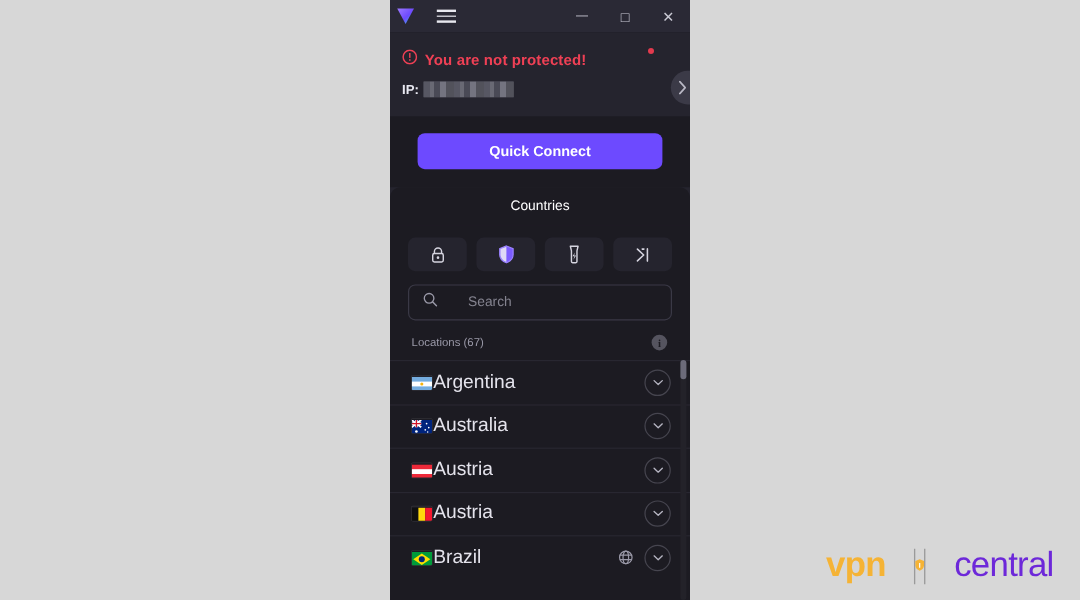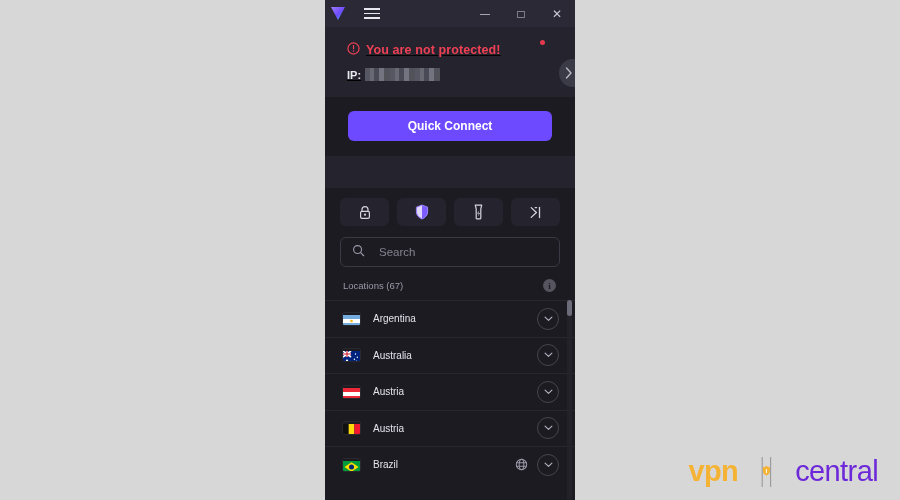--- a/index.html
+++ b/index.html
@@ -74,24 +74,23 @@
     justify-content: center;
     color: #c9c9d4;
     font-size: 12px;
     line-height: 1;
     cursor: pointer;
   }
 
   
   #status-header {
     background: #25242e;
-    padding: 14px 0 16px 22px;
+    padding: 14px 0 16px 10px;
     position: relative;
     flex: 0 0 auto;
-    text-decoration: underline;
   }
   #status-row {
     display: flex;
     align-items: center;
     gap: 6px;
   }
   #status-text {
     color: #ef4055;
     font-size: 12.5px;
     font-weight: bold;
@@ -223,21 +222,21 @@
   #search-wrap {
     padding: 11px 15px 0 15px;
     flex: 0 0 auto;
   }
   #search-box {
     height: 28px;
     border: 1px solid #3a3946;
     border-radius: 6px;
     display: flex;
     align-items: center;
-    gap: 12px;
+    gap: 23px;
     padding: 0 11px;
     background: transparent;
   }
   #search-input {
     border: none;
     outline: none;
     background: transparent;
     color: #c8c7d4;
     font-size: 11.5px;
     width: 100%;
@@ -290,22 +289,22 @@
   .flag {
     width: 17px;
     height: 12px;
     flex: 0 0 auto;
     border-radius: 1px;
     overflow: hidden;
     box-shadow: 0 0 0 0.5px rgba(255,255,255,.12);
   }
   .country-name {
     color: #e4e3ec;
-    font-size: 10px;
-    margin-left: 13px;
+    font-size: 16px;
+    margin-left: 1px;
   }
   .row-spacer { margin-left: auto; }
   .globe-icon {
     margin-right: 9px;
     display: flex;
     align-items: center;
     cursor: pointer;
   }
   .chevron-circle {
     width: 20px;
@@ -417,20 +416,23 @@
         <path d="M1.5 1 L6 6 L1.5 11" fill="none" stroke="#b9b8c5" stroke-width="1.4" stroke-linecap="round" stroke-linejoin="round"></path>
       </svg>
     </div>
   </div>
 
   <div id="quick-connect-area">
     <button id="quick-connect-button">Quick Connect</button>
   </div>
 
   <div id="tabs">
+    <div class="tab active">
+      <span>Countries</span>
+    </div>
   </div>
 
   <div id="panel-body">
 
     <div id="icon-toolbar">
       <div class="tool-btn">
         <svg width="14" height="15" viewBox="0 0 14 15">
           <path d="M4 6.5 V4.6 a3 3 0 0 1 6 0 V6.5" fill="none" stroke="#d5d4df" stroke-width="1.2"></path>
           <rect x="2.6" y="6.3" width="8.8" height="7" rx="1.4" fill="none" stroke="#d5d4df" stroke-width="1.2"></rect>
           <circle cx="7" cy="9.7" r="1.1" fill="#d5d4df"></circle>

